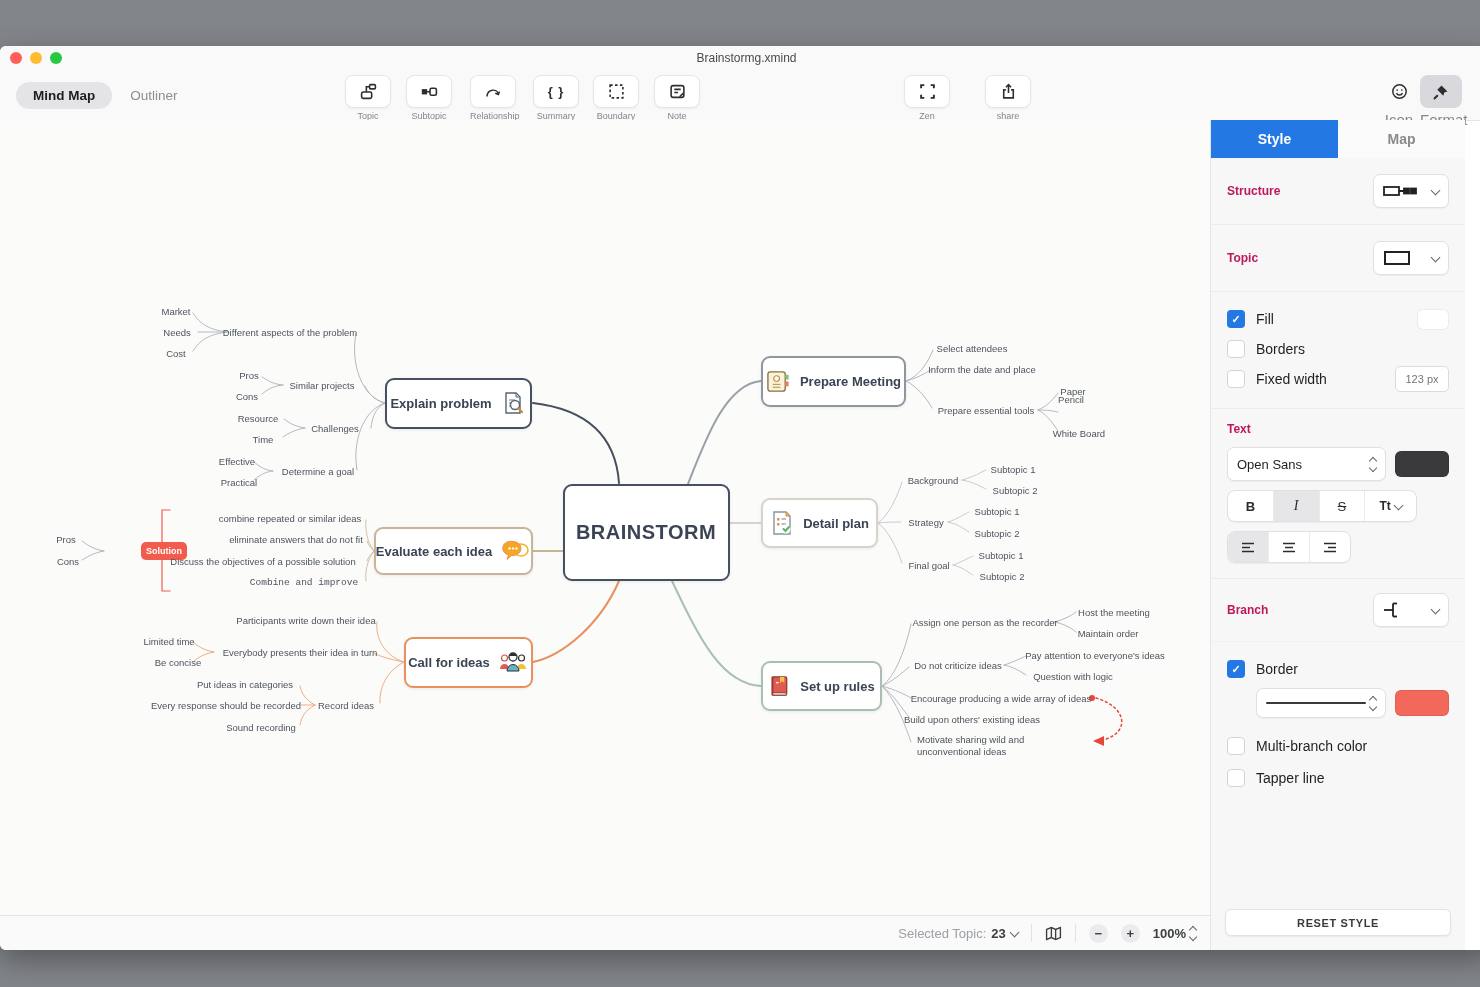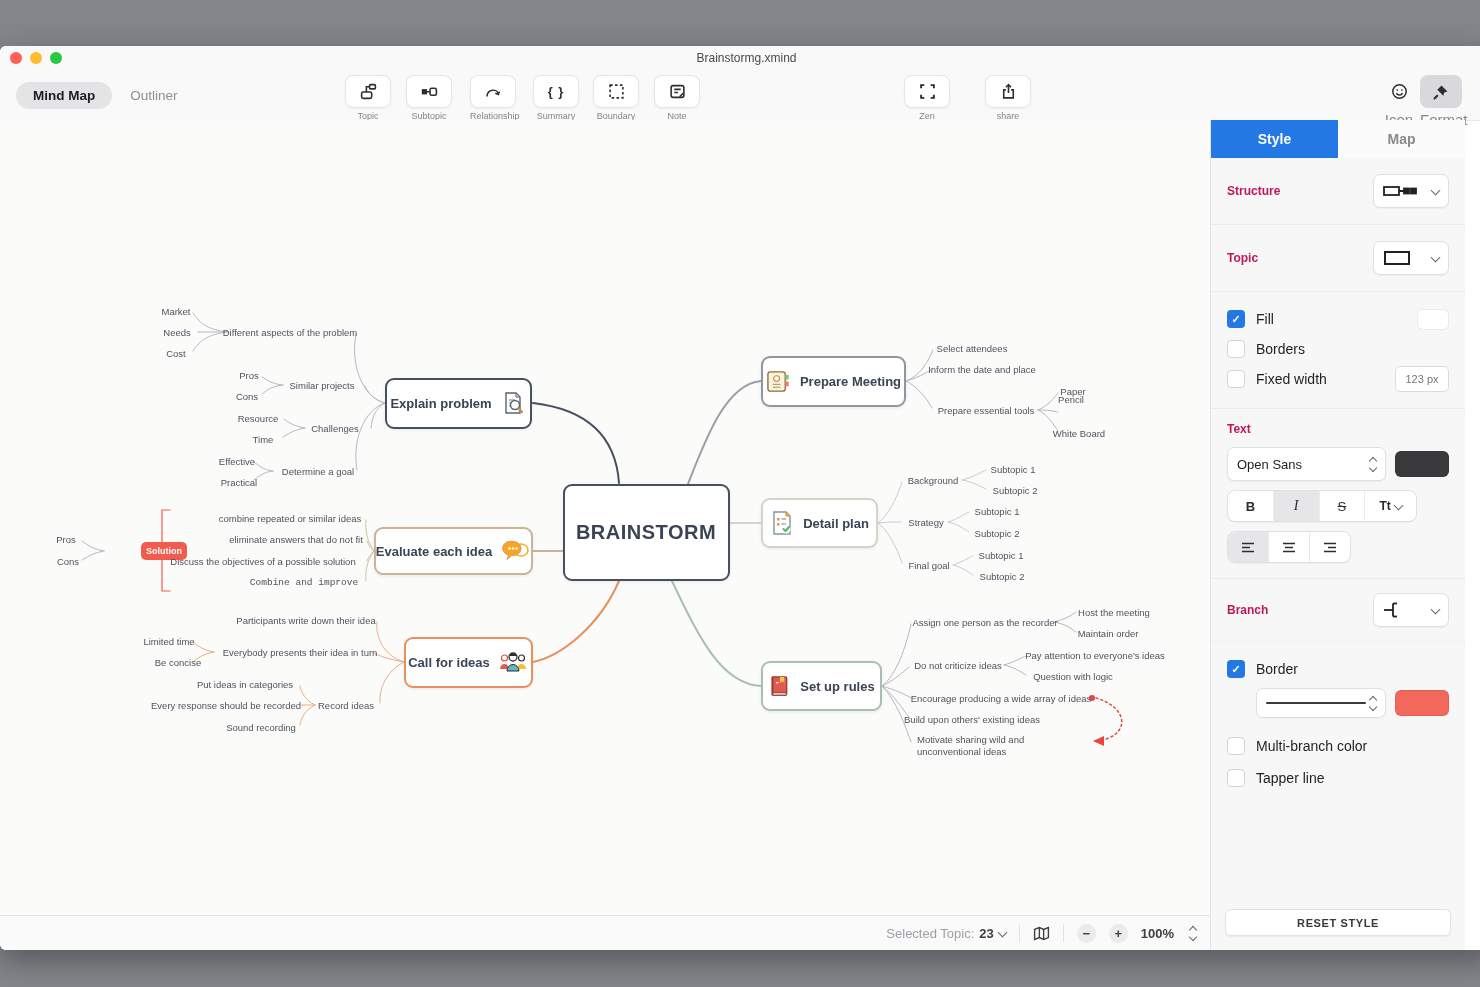--- a/index.html
+++ b/index.html
@@ -36,21 +36,21 @@
   .mm-pill{position:absolute;transform:translate(-50%,-50%);background:#f25c4f;color:#fff;font-size:9px;font-weight:700;
            border-radius:5px;display:flex;align-items:center;justify-content:center;}
   
   .statusbar{position:absolute;left:0;top:869px;width:1210px;height:35px;background:#fafafa;border-top:1px solid #e4e4e6;
              display:flex;align-items:center;justify-content:flex-end;gap:13px;padding-right:14px;box-sizing:border-box;}
   .st-sel{color:#9aa0a6;font-size:13px;display:flex;align-items:center;gap:5px;}
   .st-sel b{color:#3c4043;font-weight:600;}
   .st-sep{width:1px;height:18px;background:#e2e2e4;}
   .circ{width:19px;height:19px;border-radius:50%;background:#ebebed;color:#3c4043;font-size:13px;font-weight:700;
         display:flex;align-items:center;justify-content:center;}
-  .st-zoom{color:#3c4043;font-size:13px;font-weight:600;display:flex;align-items:center;gap:16px;}
+  .st-zoom{color:#3c4043;font-size:13px;font-weight:600;display:flex;align-items:center;gap:4px;}
   
   .panel{position:absolute;left:1210px;top:74px;width:255px;height:830px;background:#f7f7f8;border-left:1px solid #e4e4e6;
          box-sizing:border-box;display:flex;flex-direction:column;}
   .p-tabs{display:flex;height:38px;flex:none;}
   .p-tab{flex:1;display:flex;align-items:center;justify-content:center;font-size:14px;font-weight:600;color:#8a8a8e;background:#fbfbfc;}
   .p-tab.active{background:#2478e4;color:#fff;}
   .p-body{flex:1;overflow:hidden;display:flex;flex-direction:column;}
   .sec{padding:0 16px;border-bottom:1px solid #ececee;}
   .row{display:flex;align-items:center;}
   .between{justify-content:space-between;}

